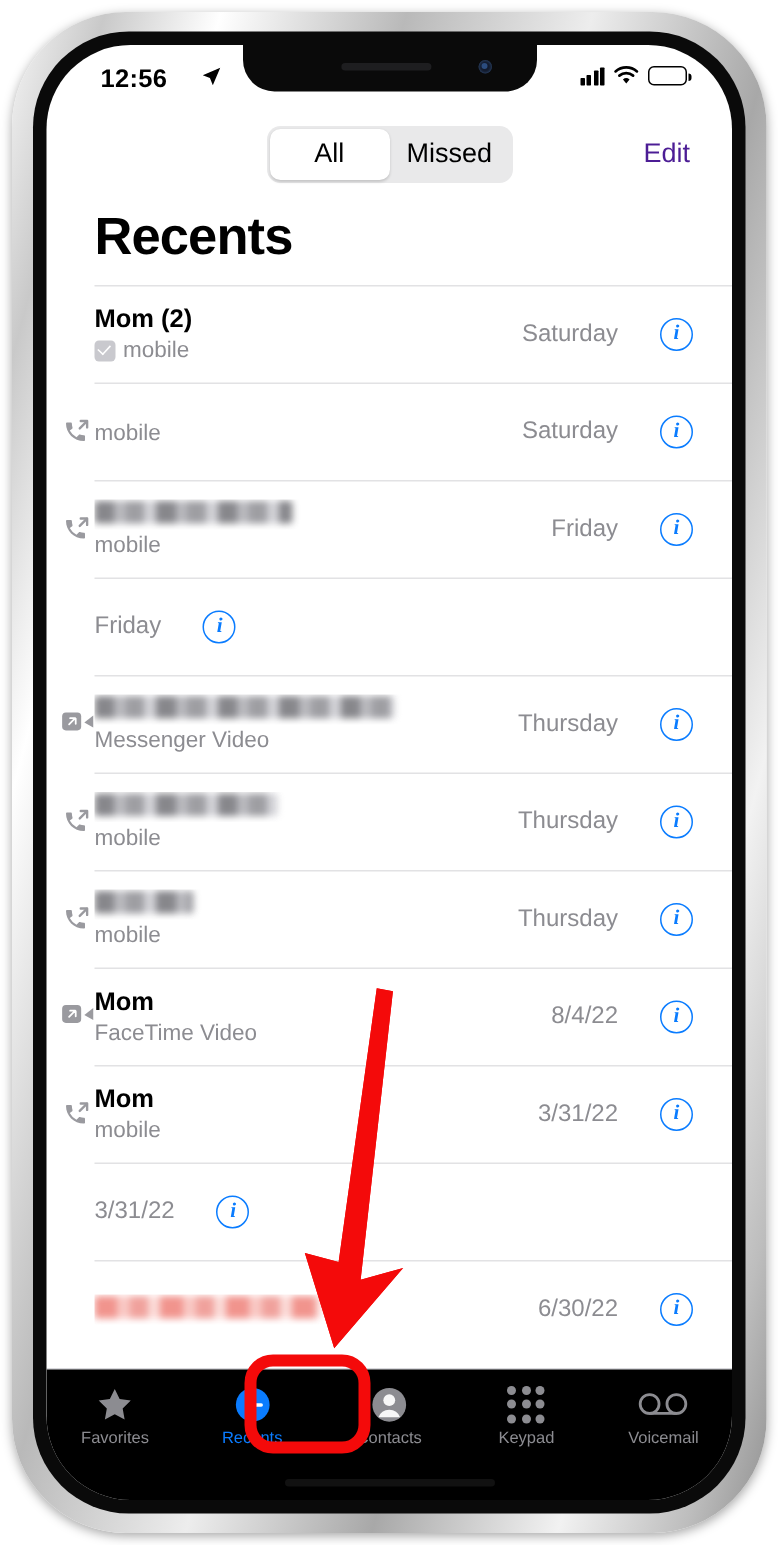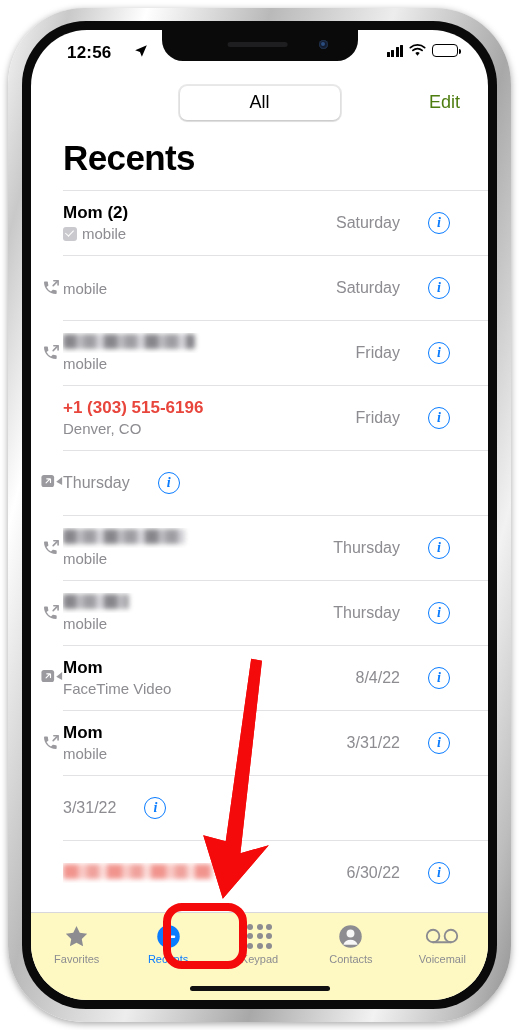--- a/index.html
+++ b/index.html
@@ -81,33 +81,33 @@
     position: absolute; left: 50%; top: 8px; transform: translateX(-50%);
     display: flex; background: #e9e9ea; border-radius: 9px; padding: 2px; width: 164px;
   }
   .seg div {
     flex: 1; text-align: center; font-size: 18px; color: #000;
     padding: 6px 0 7px; border-radius: 7px; font-weight: 400;
   }
   .seg div.on { background: #fff; box-shadow: 0 1px 2px rgba(0,0,0,.16); }
   .edit-btn {
     position: absolute; right: 28px; top: 16px;
-    font-size: 18px; color: #4d7c0f; font-weight: 400;
+    font-size: 18px; color: #4c1d95; font-weight: 400;
   }
 
   
   .content { position: absolute; left: 0; top: 98px; right: 0; bottom: 0; overflow: hidden; }
   .big-title {
     font-size: 35px; font-weight: 700; color: #000;
     padding: 10px 0 12px 32px; letter-spacing: -.6px;
   }
   .list { padding-left: 32px; }
   .row {
     position: relative; display: flex; align-items: center;
-    height: 65px; border-top: 1px solid #e2e2e4; padding-right: 38px;
+    height: 65px; border-top: 1px solid #e2e2e4; padding-right: 26px;
   }
   .row:first-child { border-top: 1px solid #e2e2e4; }
   .row-icon {
     position: absolute; left: -22px; top: 50%; transform: translateY(-50%);
     width: 20px; height: 20px; color: #9a9a9f;
   }
   .row-main { flex: 1; min-width: 0; }
   .row-name {
     font-size: 17px; font-weight: 700; color: #000;
     line-height: 20px; white-space: nowrap; overflow: hidden;
@@ -141,21 +141,21 @@
     background: repeating-linear-gradient(90deg,#7d7d82 0 13px,#b4b4b9 13px 21px,#96969b 21px 33px,#cfcfd4 33px 41px);
     filter: blur(2.6px); opacity: .92;
   }
   .blur.red {
     background: repeating-linear-gradient(90deg,#f08b84 0 15px,#f9c4c0 15px 24px,#ef9a94 24px 36px,#fbd9d6 36px 44px);
   }
 
   
   .tabbar {
     position: absolute; left: 0; right: 0; bottom: 0; height: 88px;
-    background: #fef9c3; border-top: 1px solid #d8d8dc;
+    background: #000000; border-top: 1px solid #d8d8dc;
     display: flex; align-items: flex-start; padding-top: 9px; z-index: 25;
   }
   .tab { flex: 1; text-align: center; color: #8c8c91; }
   .tab .glyph { height: 28px; display: flex; align-items: center; justify-content: center; }
   .tab .lbl { font-size: 11px; margin-top: 3px; }
   .tab.active { color: #0a7cff; }
   .keypad-dots {
     display: grid; grid-template-columns: repeat(3, 6px); gap: 3.5px; justify-content: center;
   }
   .keypad-dots i { width: 6px; height: 6px; border-radius: 50%; background: #8c8c91; display: block; }
@@ -205,20 +205,21 @@
             </svg>
             <span class="batt">
               <span class="batt-fill" id="batt-fill" style="width:30%"></span>
             </span>
           </div>
         </div>
 
         <div class="navbar">
           <div class="seg">
             <div class="on">All</div>
+            <div>Missed</div>
           </div>
           <div class="edit-btn">Edit</div>
         </div>
 
         <div class="content">
           <div class="big-title">Recents</div>
           <div class="list" id="call-list">
               <div class="row">
                 <div class="row-main">
                   <div class="row-name"><span>Mom (2)</span></div>
@@ -259,37 +260,37 @@
                   <div class="row-sub">
                     <span>mobile</span>
                   </div>
                 </div>
                 <div class="row-right">
                   <span class="row-time">Friday</span>
                   <span class="info">i</span>
                 </div>
               </div>
               <div class="row">
-                <div class="row-main">
-                  <div class="row-name missed"><span>+1 (303) 515-6196</span></div>
-                  <div class="row-sub">
-                    <span>Denver, CO</span>
-                  </div>
-                </div>
                 <div class="row-right">
                   <span class="row-time">Friday</span>
                   <span class="info">i</span>
                 </div>
               </div>
               <div class="row">
                 <span class="row-icon"><svg width="22" height="16" viewBox="0 0 26 18" fill="currentColor">
                     <rect x="0.5" y="2" width="15" height="14" rx="3"></rect>
                     <path d="M25 4.2v9.6l-7-4z"></path>
                     <path d="M6 11.2L10.4 6.8M10.8 6.4H6.8M11.2 6.8v4" stroke="#fff" stroke-width="1.4" fill="none" stroke-linecap="round"></path>
                   </svg></span>
+                <div class="row-main">
+                  <div class="row-name"><span class="blur" style="width:200px"></span></div>
+                  <div class="row-sub">
+                    <span>Messenger Video</span>
+                  </div>
+                </div>
                 <div class="row-right">
                   <span class="row-time">Thursday</span>
                   <span class="info">i</span>
                 </div>
               </div>
               <div class="row">
                 <span class="row-icon"><svg width="20" height="20" viewBox="0 0 24 24" fill="currentColor">
                     <path d="M6.6 10.8a12 12 0 0 0 5.4 5.3l1.8-1.8c.25-.25.6-.32.9-.22 1 .33 2.1.51 3.2.51.5 0 .9.4.9.9v2.9c0 .5-.4.9-.9.9C9.9 19.3 3.6 13 3.6 5.2c0-.5.4-.9.9-.9h2.9c.5 0 .9.4.9.9 0 1.1.18 2.2.51 3.2.1.3.03.65-.22.9z"></path>
                     <path d="M15.4 3.2h5.1v5.1" stroke="currentColor" stroke-width="1.9" fill="none" stroke-linecap="round" stroke-linejoin="round"></path>
                     <path d="M20.2 3.5l-5.6 5.6" stroke="currentColor" stroke-width="1.9" fill="none" stroke-linecap="round"></path>
@@ -384,49 +385,49 @@
               <div class="lbl">Favorites</div>
             </div>
             <div class="tab active">
               <div class="glyph">
                 <svg width="27" height="27" viewBox="0 0 24 24">
                   <circle cx="12" cy="12" r="10" fill="#0a7cff"></circle>
                   <path d="M12 6.2v6h5" stroke="#fff" stroke-width="2.1" fill="none" stroke-linecap="round" stroke-linejoin="round"></path>
                 </svg>
               </div>
               <div class="lbl">Recents</div>
-            </div>
-            <div class="tab">
-              <div class="glyph">
-                <span class="keypad-dots">
-                  <i></i>
-                  <i></i>
-                  <i></i>
-                  <i></i>
-                  <i></i>
-                  <i></i>
-                  <i></i>
-                  <i></i>
-                  <i></i>
-                </span>
-              </div>
-              <div class="lbl">Keypad</div>
             </div>
             <div class="tab">
               <div class="glyph">
                 <svg width="27" height="27" viewBox="0 0 24 24" fill="#8c8c91">
                   <circle cx="12" cy="12" r="10"></circle>
                   <circle cx="12" cy="9.3" r="3.5" fill="#f7f7f7"></circle>
                   <path d="M5.6 19.4a6.8 6.8 0 0 1 12.8 0z" fill="#f7f7f7"></path>
                 </svg>
               </div>
               <div class="lbl">Contacts</div>
             </div>
             <div class="tab">
               <div class="glyph">
+                <span class="keypad-dots">
+                  <i></i>
+                  <i></i>
+                  <i></i>
+                  <i></i>
+                  <i></i>
+                  <i></i>
+                  <i></i>
+                  <i></i>
+                  <i></i>
+                </span>
+              </div>
+              <div class="lbl">Keypad</div>
+            </div>
+            <div class="tab">
+              <div class="glyph">
                 <svg width="34" height="20" viewBox="0 0 40 22" fill="none" stroke="#8c8c91" stroke-width="2.2">
                   <circle cx="9.5" cy="11" r="7.4"></circle>
                   <circle cx="30.5" cy="11" r="7.4"></circle>
                   <path d="M9.5 18.4h21" stroke-linecap="round"></path>
                 </svg>
               </div>
               <div class="lbl">Voicemail</div>
             </div>
           </div>
         <div class="home-ind"></div>

